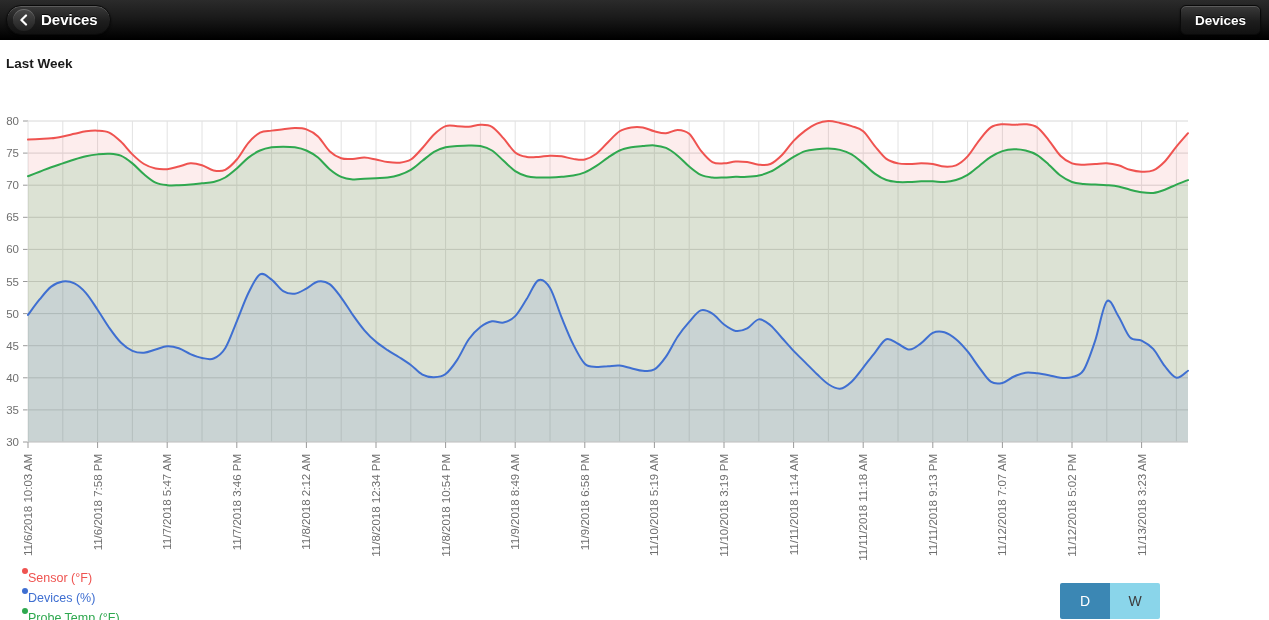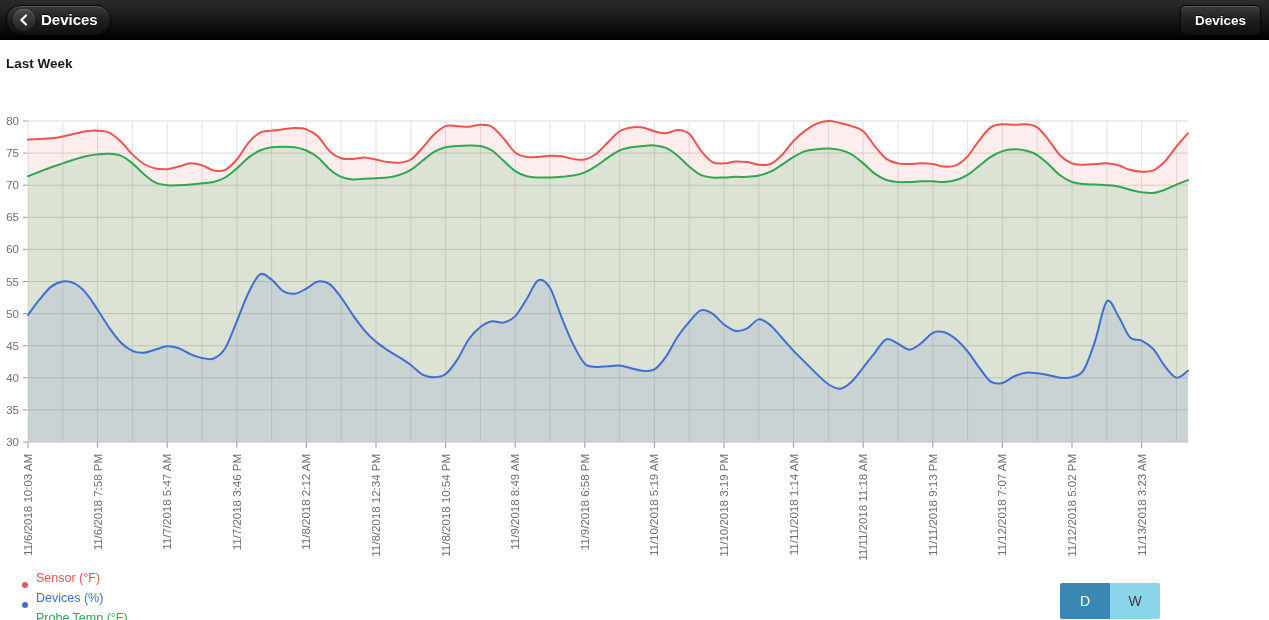--- a/index.html
+++ b/index.html
@@ -113,21 +113,21 @@
   }
 
   
   .legend {
     position: absolute;
     left: 22px;
     top: 528px;
     font-size: 12.5px;
     line-height: 20px;
   }
-  .legend-item { display: flex; align-items: flex-end; gap: 8px; height: 20px; }
+  .legend-item { display: flex; align-items: flex-start; gap: 0; height: 20px; }
   .legend-dot { width: 6px; height: 6px; border-radius: 50%; flex: 0 0 auto; }
   .legend-label { white-space: nowrap; }
 
   
   .range-toggle {
     position: absolute;
     right: 109px;
     top: 543px;
     display: flex;
     border-radius: 2px;

